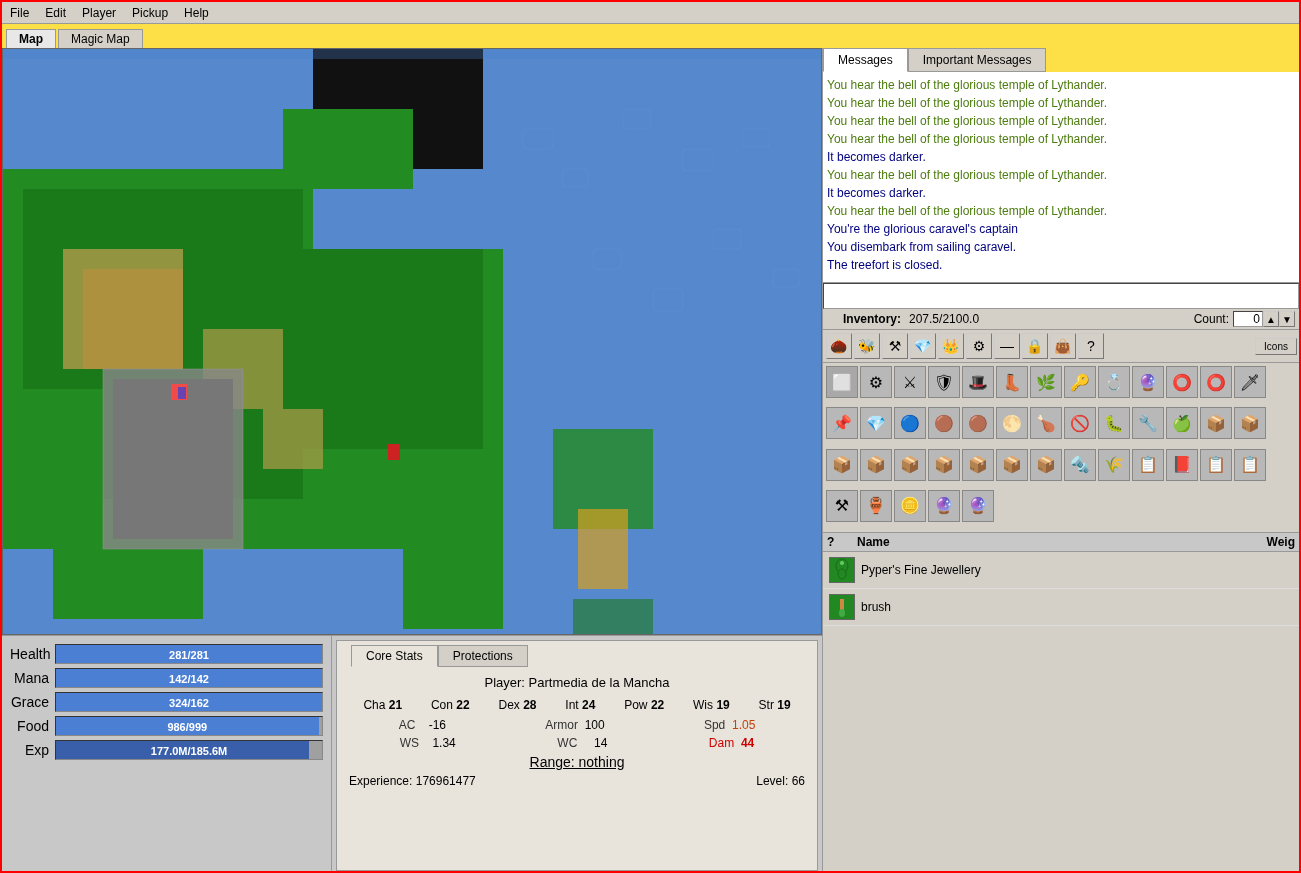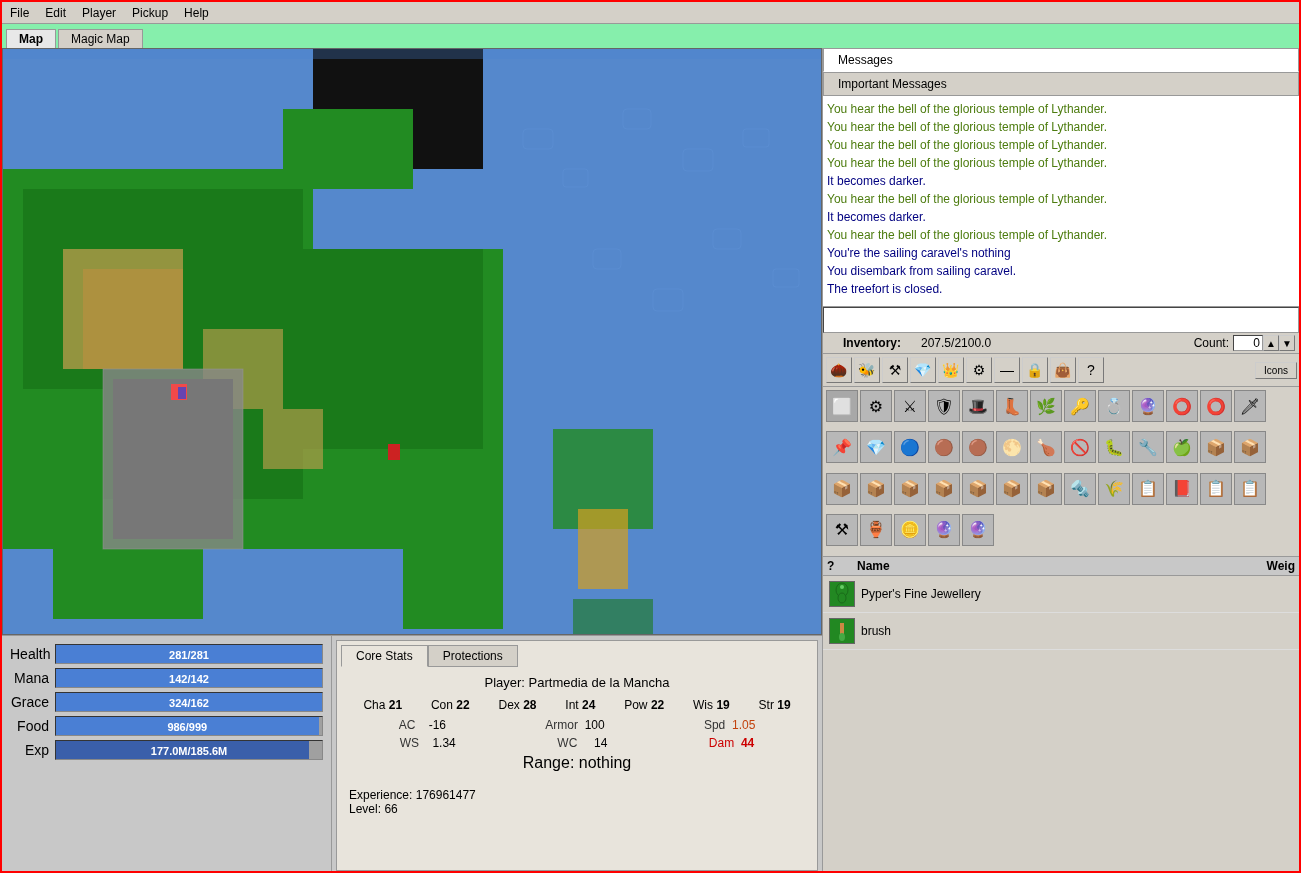--- a/index.html
+++ b/index.html
@@ -3,21 +3,21 @@
   <meta charset="utf-8">
   <style>
     * { margin: 0; padding: 0; box-sizing: border-box; }
     body { width: 1301px; height: 873px; background: #c0c0c0; font-family: Arial, sans-serif; font-size: 12px; overflow: hidden; border: 2px solid red; }
 
     
     #menubar { display: flex; align-items: center; background: #d4d0c8; height: 22px; border-bottom: 1px solid #999; }
     .menu-item { padding: 2px 8px; cursor: default; font-size: 12px; }
 
     
-    #map-tabs { display: flex; align-items: flex-end; background: #86efac; height: 24px; padding-left: 4px; }
+    #map-tabs { display: flex; align-items: flex-end; background: #fde047; height: 24px; padding-left: 4px; }
     .map-tab { padding: 2px 12px; border: 1px solid #999; border-bottom: none; background: #d4d0c8; cursor: pointer; font-size: 12px; margin-right: 2px; }
     .map-tab.active { background: #e8e8e8; font-weight: bold; }
 
     
     #main-layout { display: flex; height: calc(873px - 22px - 24px); }
 
     
     #left-panel { display: flex; flex-direction: column; width: 820px; }
 
     
@@ -29,45 +29,45 @@
     
     #stat-bars { width: 330px; padding: 8px; background: #c8c8c8; border-right: 1px solid #999; }
     .stat-row { display: flex; align-items: center; margin-bottom: 4px; }
     .stat-label { width: 45px; font-size: 14px; text-align: right; padding-right: 6px; }
     .stat-bar-container { flex: 1; height: 20px; background: #a0a0a0; border: 1px inset #888; position: relative; }
     .stat-bar { height: 100%; background: #4a7fd4; display: flex; align-items: center; justify-content: center; }
     .stat-bar-text { position: absolute; width: 100%; text-align: center; font-size: 11px; color: white; font-weight: bold; line-height: 20px; top: 0; }
 
     
     #core-stats-panel { flex: 1; background: #e8e4dc; border: 1px solid #999; margin: 4px; padding: 4px; }
-    #core-tabs { display: flex; margin-bottom: 4px; }
+    #core-tabs { display: flex; margin-bottom: 4px; margin-left: 10px; }
     .core-tab { padding: 3px 14px; border: 1px solid #999; cursor: pointer; background: #d4d0c8; font-size: 12px; }
     .core-tab.active { background: #e8e4dc; border-bottom: 1px solid #e8e4dc; }
 
     
     #right-panel { width: 481px; display: flex; flex-direction: column; background: #d4d0c8; border-left: 1px solid #999; }
 
     
     #messages-area { border-bottom: 1px solid #999; }
-    #msg-tabs { display: flex; background: #bef264; flex-direction: column; }
+    #msg-tabs { display: flex; background: #fde047; }
     .msg-tab { padding: 4px 14px; border: 1px solid #999; cursor: pointer; font-size: 12px; background: #d4d0c8; }
     .msg-tab.active { background: white; border-bottom: 1px solid white; }
     #msg-content { background: white; height: 210px; overflow-y: auto; padding: 4px; }
     .msg-line { font-size: 12px; color: #4d7c0f; line-height: 1.5; }
     .msg-line.dark { color: #000080; }
 
     
     #input-area { height: 26px; border-bottom: 1px solid #999; }
     #input-area input { width: 100%; height: 100%; border: 1px inset #999; padding: 2px 4px; font-size: 12px; }
 
     
     #inventory-area { background: #d4d0c8; }
     #inv-header { display: flex; align-items: center; padding: 2px 4px; font-size: 12px; border-bottom: 1px solid #999; }
     #inv-header .inv-label { font-weight: bold; padding-left: 16px; }
-    #inv-header .inv-weight { margin-left: 20px; }
+    #inv-header .inv-weight { margin-left: 8px; }
     #inv-header .inv-count-label { margin-left: auto; }
     #inv-header .inv-count-val { margin-left: 4px; width: 30px; background: white; border: 1px inset #999; text-align: right; padding: 0 2px; }
     #inv-toolbar { display: flex; align-items: center; padding: 2px; border-bottom: 1px solid #999; flex-wrap: wrap; }
     .inv-btn { width: 26px; height: 26px; border: 1px outset #ccc; background: #d4d0c8; display: flex; align-items: center; justify-content: center; cursor: pointer; font-size: 14px; margin: 1px; }
     .inv-icons-btn { padding: 2px 8px; border: 1px outset #ccc; background: #d4d0c8; cursor: pointer; font-size: 10px; margin-left: auto; }
 
     
     #inv-grid { display: flex; flex-wrap: wrap; padding: 2px; background: #d4d0c8; height: 170px; overflow-y: auto; border-bottom: 1px solid #999; }
     .inv-cell { width: 32px; height: 32px; border: 1px solid #888; background: #b8b8b8; margin: 1px; display: flex; align-items: center; justify-content: center; font-size: 16px; cursor: pointer; }
 
@@ -84,22 +84,22 @@
 
     
     #core-content { padding: 4px 8px; }
     .player-name { text-align: center; font-size: 13px; margin-bottom: 8px; }
     .stats-row { display: flex; justify-content: space-around; margin-bottom: 6px; font-size: 12px; }
     .stat-name { font-weight: normal; }
     .stat-val { font-weight: bold; }
     .combat-row { display: flex; justify-content: space-around; margin-bottom: 4px; font-size: 12px; align-items: center; }
     .combat-label { color: #333; }
     .combat-val { }
-    .range-row { text-align: center; margin-bottom: 16px; font-size: 16px; }
-    .exp-info-row { display: flex; justify-content: space-between; font-size: 12px; flex-direction: column; }
+    .range-row { text-align: center; margin-bottom: 4px; font-size: 14px; text-decoration: underline; }
+    .exp-info-row { display: flex; justify-content: space-between; font-size: 12px; }
     .dam-val { color: #cc0000; font-weight: bold; }
     .spd-val { color: #c2410c; }
     .scrollbar-btn { width: 16px; height: 16px; background: #d4d0c8; border: 1px outset #ccc; display: flex; align-items: center; justify-content: center; font-size: 10px; cursor: pointer; }
   </style>
 </head>
 <body>
 
 <div id="menubar">
   <span class="menu-item">File</span>
   <span class="menu-item">Edit</span>
@@ -290,21 +290,21 @@
       </div>
       <div id="msg-content">
         <div class="msg-line">You hear the bell of the glorious temple of Lythander.</div>
         <div class="msg-line">You hear the bell of the glorious temple of Lythander.</div>
         <div class="msg-line">You hear the bell of the glorious temple of Lythander.</div>
         <div class="msg-line">You hear the bell of the glorious temple of Lythander.</div>
         <div class="msg-line dark">It becomes darker.</div>
         <div class="msg-line">You hear the bell of the glorious temple of Lythander.</div>
         <div class="msg-line dark">It becomes darker.</div>
         <div class="msg-line">You hear the bell of the glorious temple of Lythander.</div>
-        <div class="msg-line dark">You're the sailing caravel's nothing</div>
+        <div class="msg-line dark">You're the glorious caravel's captain</div>
         <div class="msg-line dark">You disembark from sailing caravel.</div>
         <div class="msg-line dark">The treefort is closed.</div>
       </div>
     </div>
 
     <div id="input-area">
       <input type="text" style="width: 100%; height: 26px; border: 1px inset rgb(153, 153, 153); font-size: 12px; padding: 2px 4px; background: white;">
     </div>
 
     <div id="inventory-area">

